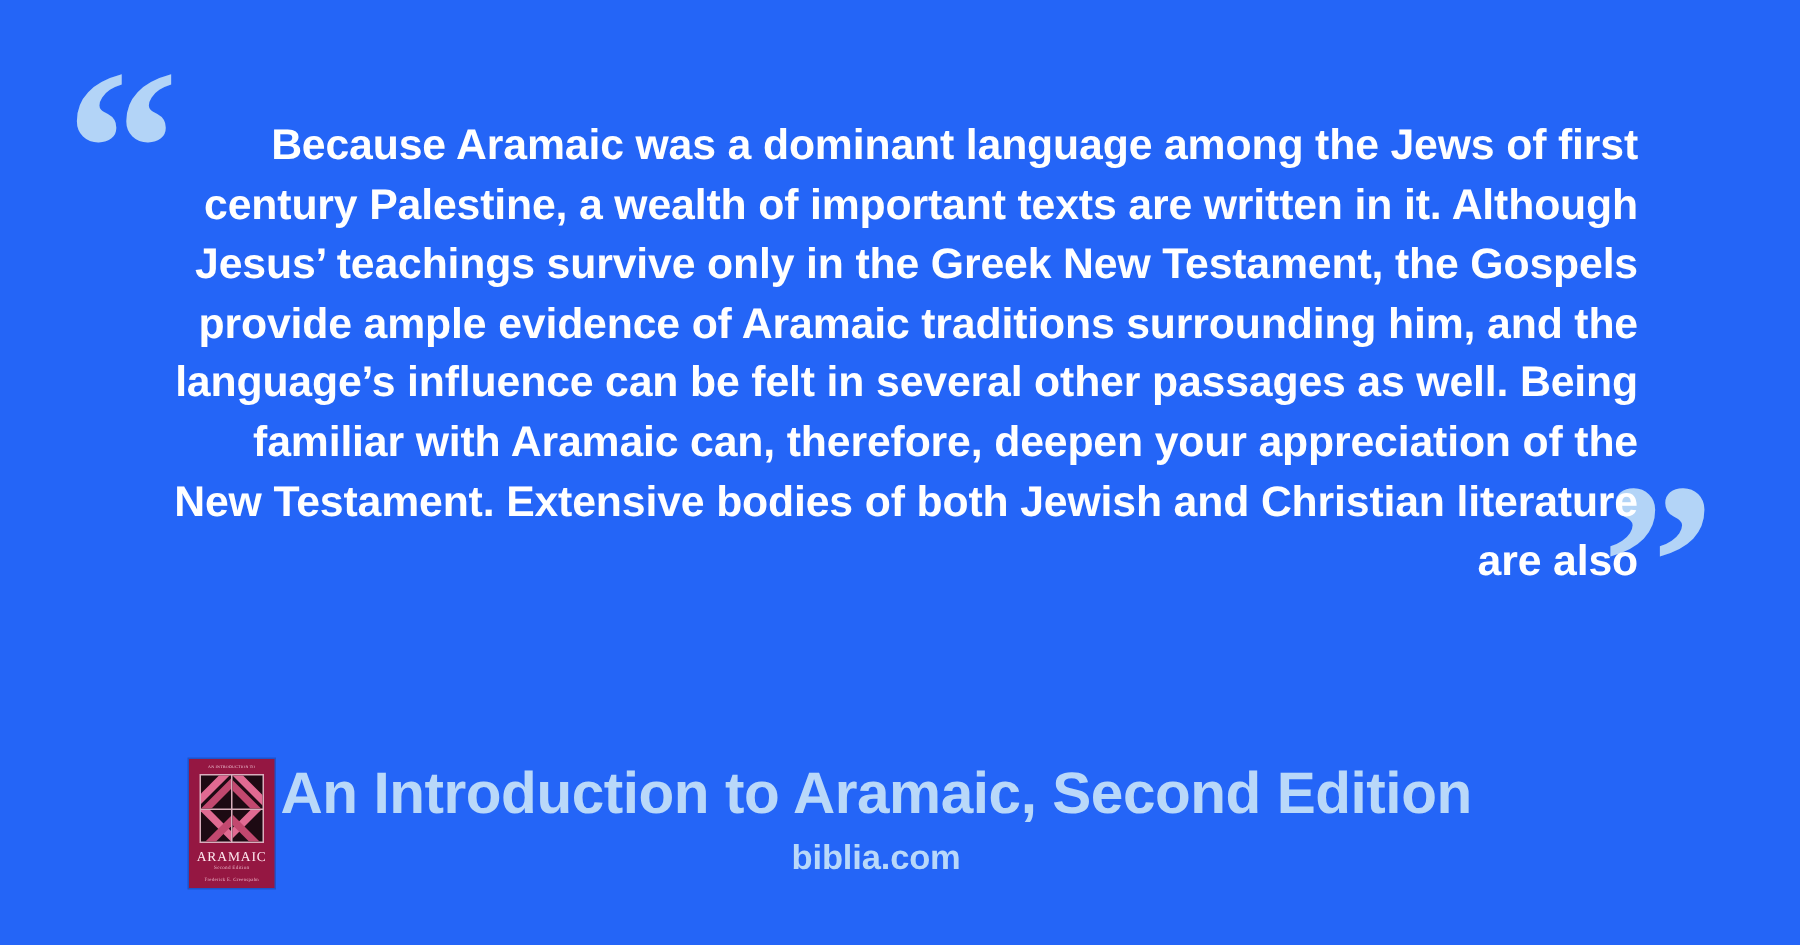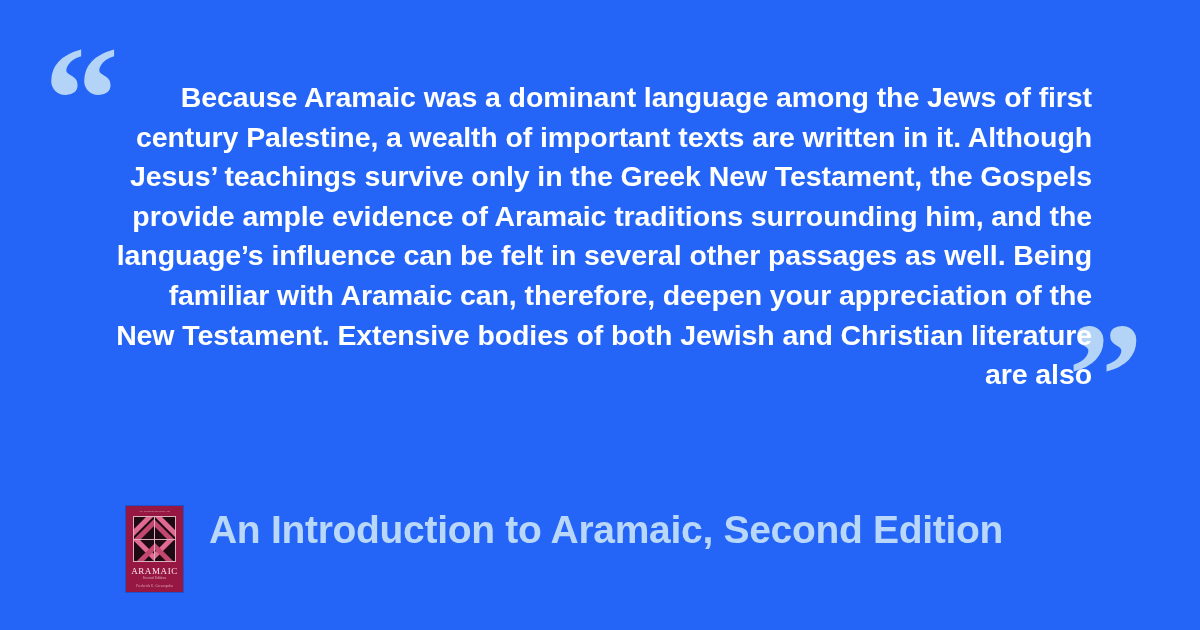--- a/index.html
+++ b/index.html
@@ -156,21 +156,21 @@
     right: 0;
     text-align: center;
     font-family: "Liberation Serif", serif;
     font-size: 3.2px;
     letter-spacing: 0.2px;
     color: #e8aec2;
     white-space: nowrap;
   }
 
   .footer-text {
-    margin-left: 26px;
+    margin-left: 4px;
     padding-top: 1px;
     text-align: center;
   }
   .book-title {
     color: #b9d8f9;
     font-weight: 700;
     font-size: 39px;
     line-height: 46px;
     letter-spacing: -0.3px;
     white-space: nowrap;
@@ -207,17 +207,18 @@
         <div class="bc-tile d4"></div>
       </div>
 
       <div class="bc-title">ARAMAIC</div>
       <div class="bc-sub">Second Edition</div>
       <div class="bc-author">Frederick E. Greenspahn</div>
     </div>
 
     <div class="footer-text">
       <div class="book-title">An Introduction to Aramaic, Second Edition</div>
+      <div class="site-name">biblia.com</div>
     </div>
 
   </div>
 
 </div>
 
 </body></html>

